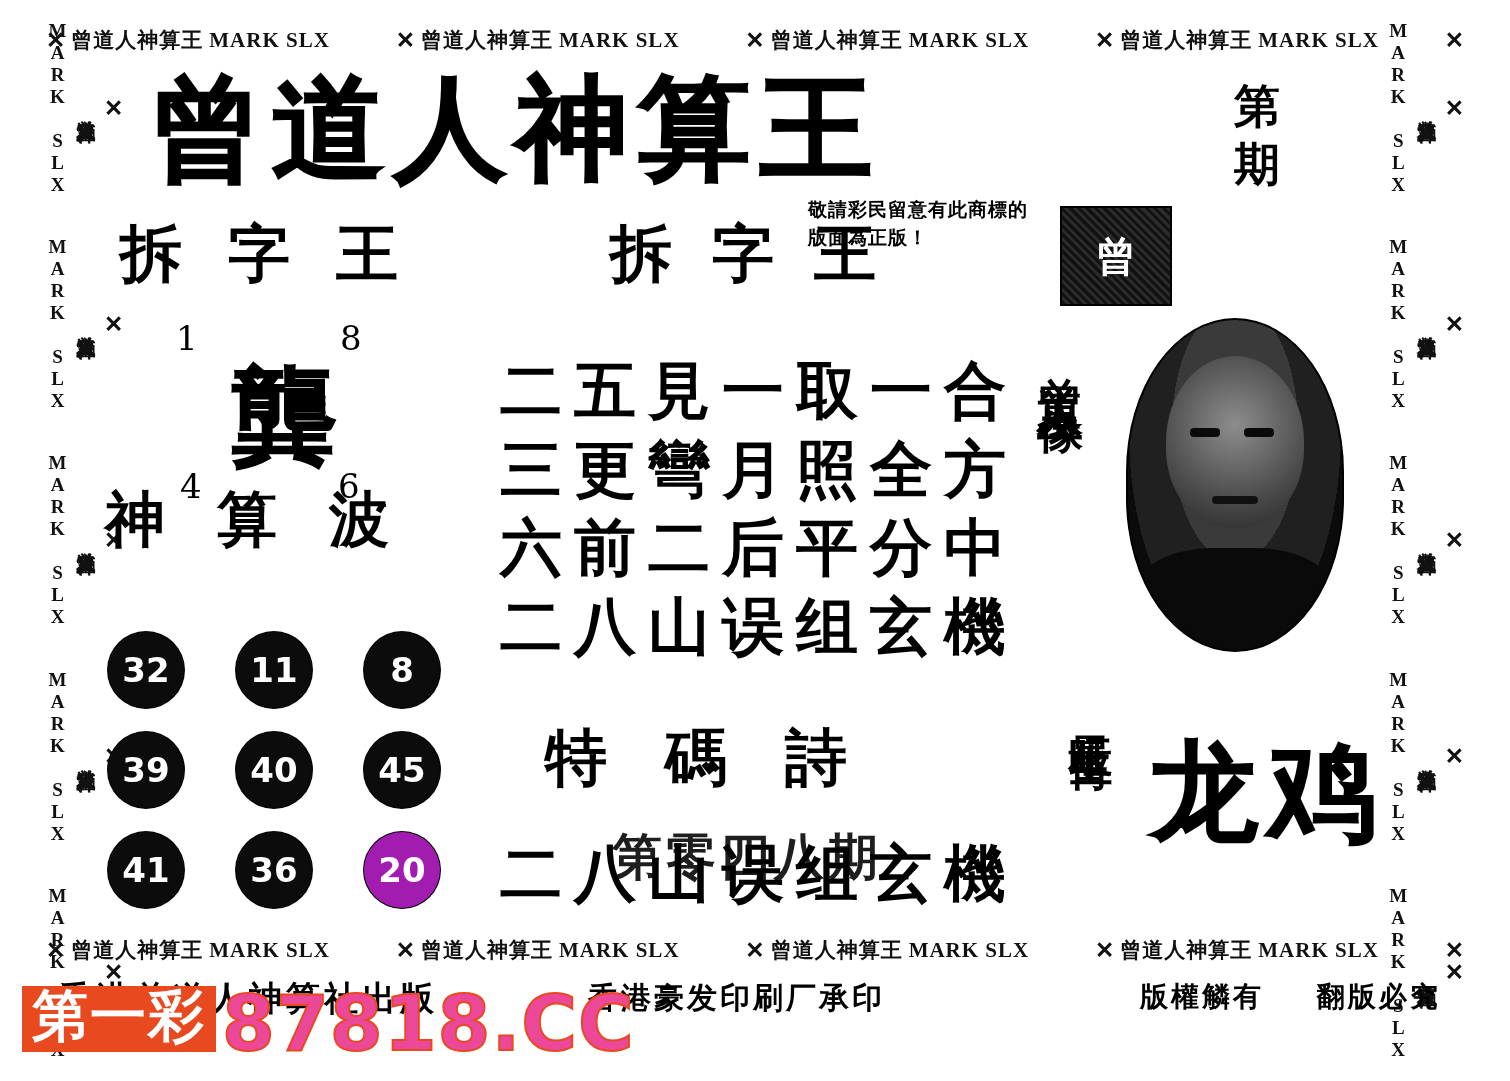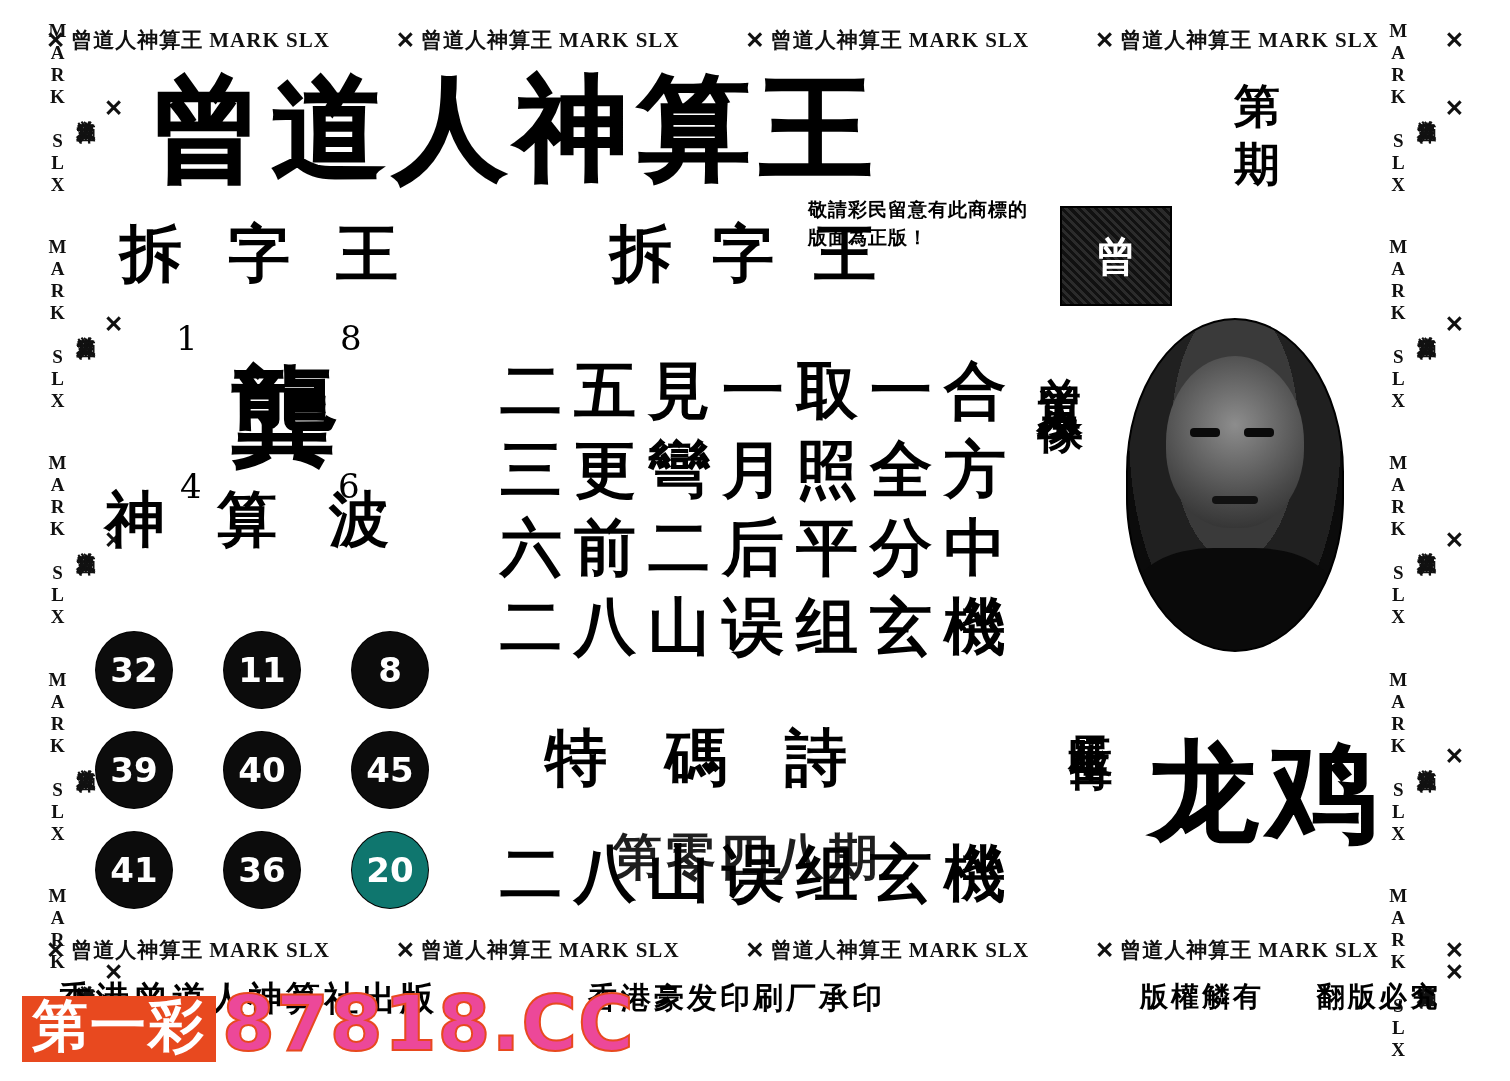--- a/index.html
+++ b/index.html
@@ -138,21 +138,21 @@
     color:#000;opacity:.88;
   }
 
   
   .sspo{
     position:absolute;left:105px;top:480px;
     font-family:"DejaVu Serif","Liberation Serif",serif;
     font-weight:bold;font-size:60px;letter-spacing:52px;
   }
   .balls{
-    position:absolute;left:96px;top:632px;
+    position:absolute;left:108px;top:632px;
     display:grid;grid-template-columns:repeat(3,128px);
     grid-auto-rows:100px;
   }
   .ball{
     width:76px;height:76px;border-radius:50%;
     background:#0c0c0c;color:#fff;
     display:flex;align-items:center;justify-content:center;
     font-family:"DejaVu Sans","Liberation Sans",sans-serif;
     font-weight:bold;font-size:34px;
     box-shadow:0 0 0 1px #000;
@@ -211,21 +211,21 @@
   .footer-right{
     position:absolute;left:1140px;top:978px;
     font-family:"DejaVu Serif","Liberation Serif",serif;
     font-weight:bold;font-size:28px;letter-spacing:3px;
   }
   .footer-right span{margin-right:40px;}
 
   
   .overlay{
     position:absolute;left:22px;top:986px;
-    display:flex;align-items:flex-end;gap:6px;
+    display:flex;align-items:flex-start;gap:6px;
   }
   .ov-badge{
     background:#e8491f;color:#fff;
     font-family:"DejaVu Sans","Liberation Sans",sans-serif;
     font-weight:bold;font-size:56px;
     padding:2px 10px 8px 10px;letter-spacing:2px;
     line-height:1;
   }
   .ov-num{
     color:#ec4899;
@@ -351,21 +351,21 @@
   <div class="sspo brush">神算波</div>
   <div class="balls" id="ball-grid">
       <div class="ball" style="background: rgb(12, 12, 12);">32</div>
       <div class="ball" style="background: rgb(12, 12, 12);">11</div>
       <div class="ball" style="background: rgb(12, 12, 12);">8</div>
       <div class="ball" style="background: rgb(12, 12, 12);">39</div>
       <div class="ball" style="background: rgb(12, 12, 12);">40</div>
       <div class="ball" style="background: rgb(12, 12, 12);">45</div>
       <div class="ball" style="background: rgb(12, 12, 12);">41</div>
       <div class="ball" style="background: rgb(12, 12, 12);">36</div>
-      <div class="ball" style="background: #0f766e;">20</div>
+      <div class="ball" style="background: #a21caf;">20</div>
     </div>
 
   <div class="portrait-label">曾道人玉像</div>
   <div class="portrait">
     <div class="face"></div>
     <div class="eye l"></div>
     <div class="eye r"></div>
     <div class="mouth"></div>
     <div class="body"></div>
   </div>

